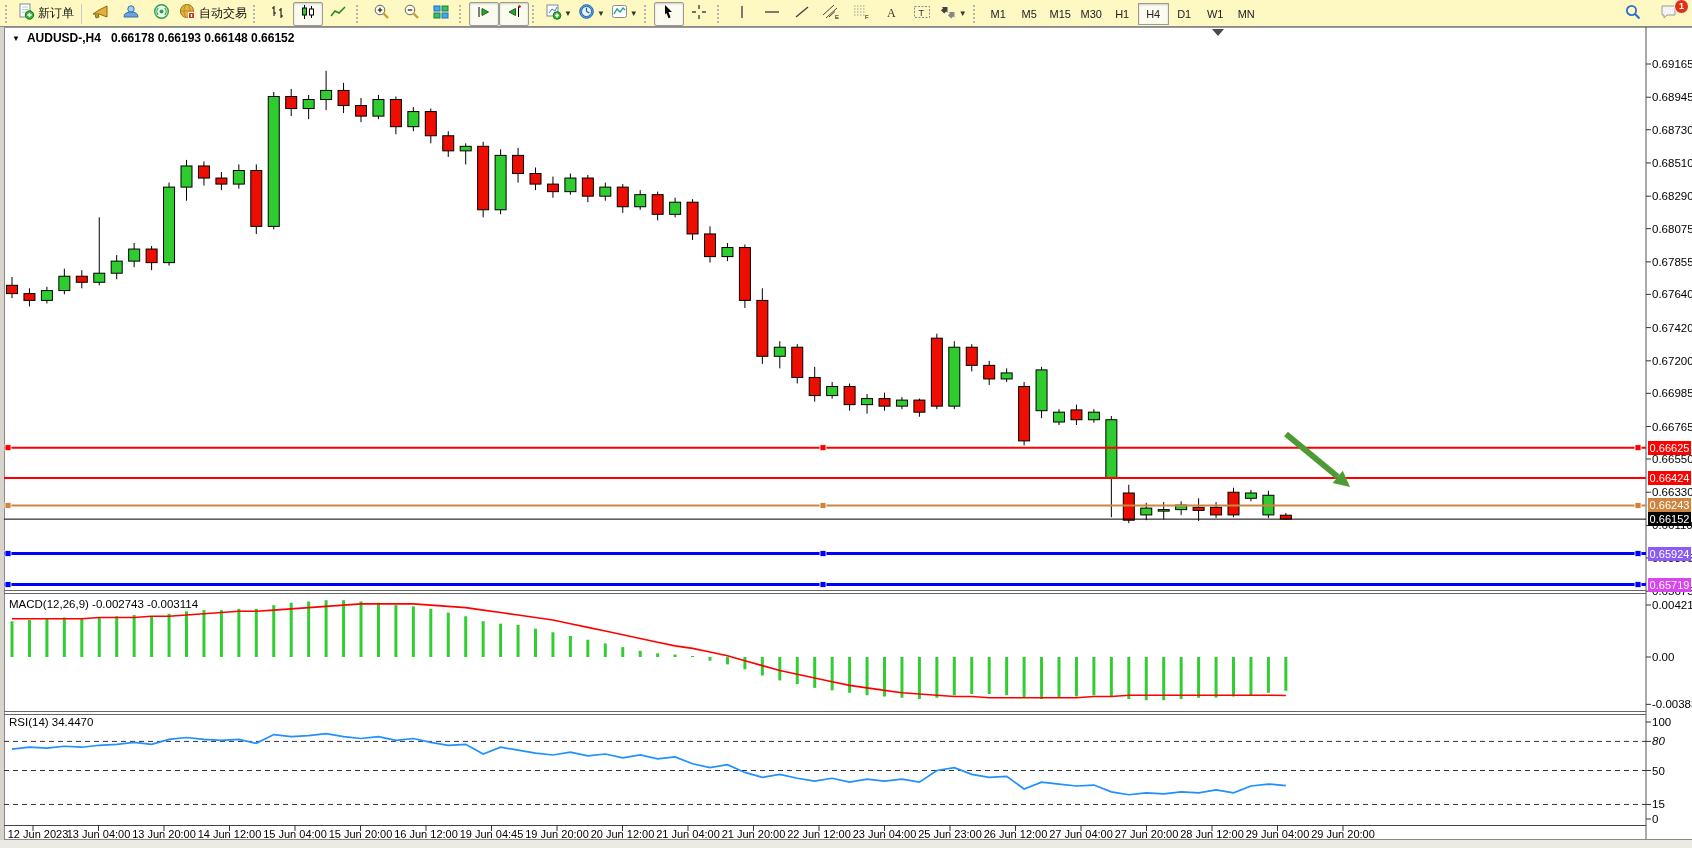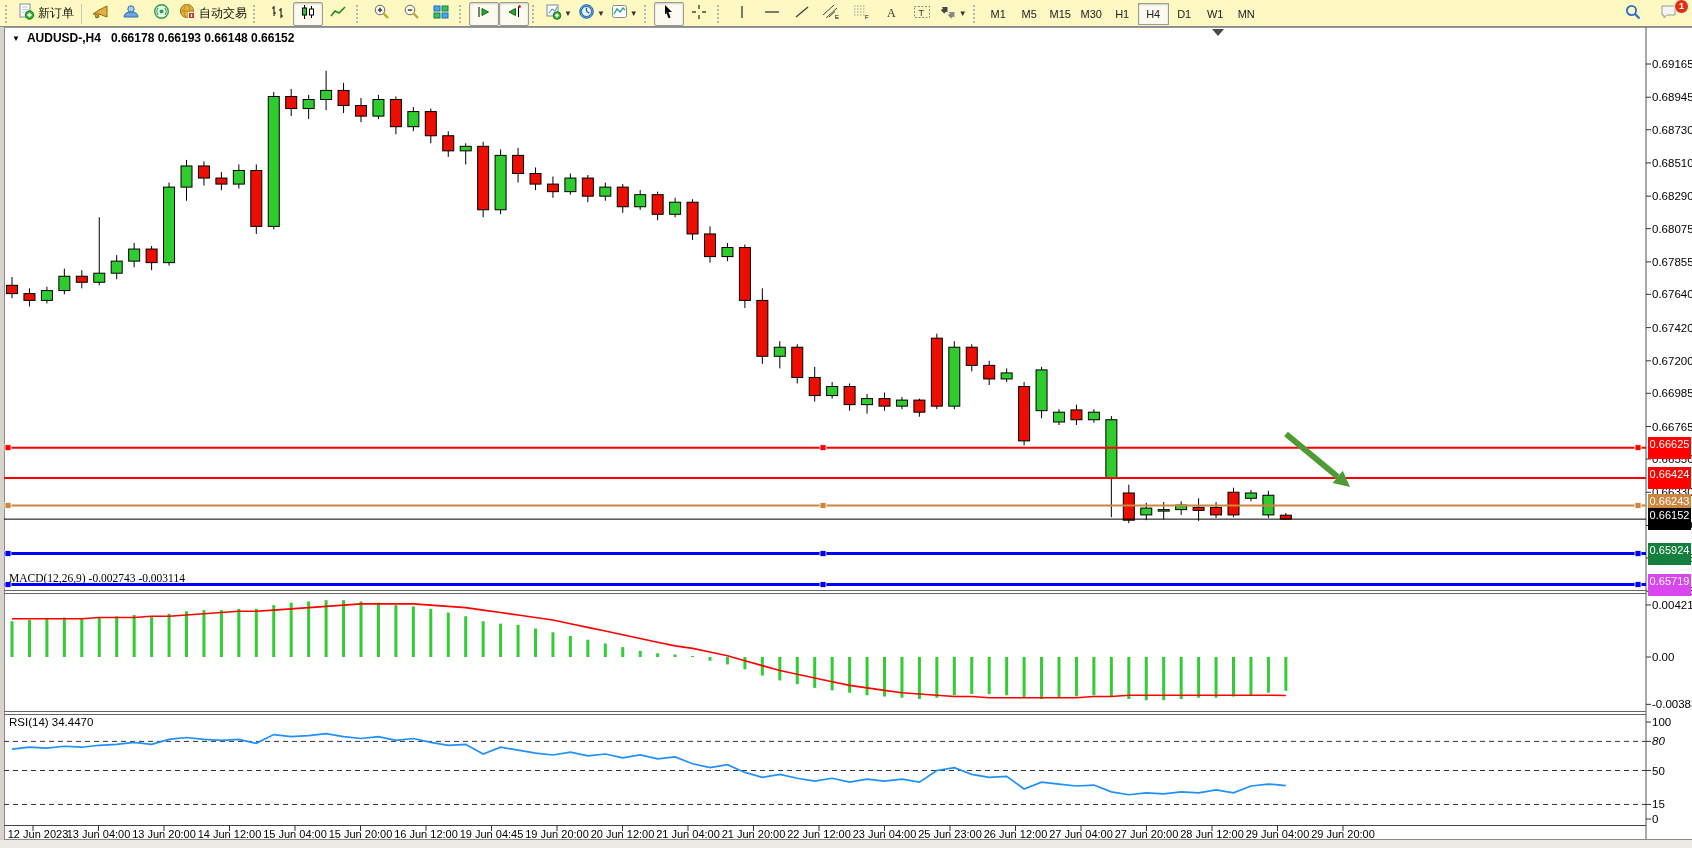--- a/index.html
+++ b/index.html
@@ -22,21 +22,21 @@
     border-radius:50%;width:13px;height:13px;line-height:13px;text-align:center;border:1px solid #fff;}
   
   .left-gutter{position:absolute;left:0;top:26px;width:4px;height:814px;background:#d8d4cc;border-right:1px solid #8a8a8a;}
   .bottom-strip{position:absolute;left:0;top:840px;width:1692px;height:8px;background:#eceae4;}
   #plot{position:absolute;left:0;top:0;width:1692px;height:848px;}
   .chart-title{position:absolute;left:12px;top:31px;font-size:12px;font-weight:700;color:#000;display:flex;align-items:center;}
   .chart-title .tri{font-size:8px;margin-right:7px;color:#000;}
   .chart-title .ohlc{margin-left:10px;}
   .ind-label{position:absolute;left:9px;font-size:11.5px;color:#000;white-space:nowrap;}
   .axis-tick{position:absolute;left:1652px;transform:translateY(-50%);font-size:11.5px;color:#000;white-space:nowrap;}
-  .lvl-label{position:absolute;left:1648px;width:43px;height:22px;transform:translateY(-50%);
+  .lvl-label{position:absolute;left:1648px;width:43px;height:14px;transform:translateY(-50%);
     color:#fff;font-size:11px;text-align:center;line-height:14px;}
   .t-label{position:absolute;top:828px;transform:translateX(-50%);font-size:11px;color:#000;white-space:nowrap;}
 </style>
 </head>
 <body>
 
 <div class="toolbar">
   <div class="grip"></div>
 
   <div class="tb">
@@ -567,21 +567,21 @@
     <line x1="1277.5" y1="825" x2="1277.5" y2="831" stroke="#333"></line>
     <line x1="1343" y1="825" x2="1343" y2="831" stroke="#333"></line>
   </svg>
 
 <div class="chart-title">
   <span class="tri">▼</span>
   <span>AUDUSD-,H4</span>
   <span class="ohlc">0.66178 0.66193 0.66148 0.66152</span>
 </div>
 
-<div class="ind-label" style="top:572px;font-family:Liberation Serif, serif;">
+<div class="ind-label" style="top:598px;">
   <span>MACD(12,26,9)</span>
   <span> -0.002743 -0.003114</span>
 </div>
 <div class="ind-label" style="top:716px;">
   <span>RSI(14)</span>
   <span> 34.4470</span>
 </div>
 
 <div id="price-axis">
     <div class="axis-tick" style="top: 64px;">0.69165</div>
@@ -606,21 +606,21 @@
     <div class="axis-tick" style="top: 704.346px;">-0.003835</div>
     <div class="axis-tick" style="top: 722px;">100</div>
     <div class="axis-tick" style="top: 741.4px; font-style: italic;">80</div>
     <div class="axis-tick" style="top: 770.5px;">50</div>
     <div class="axis-tick" style="top: 804.45px;">15</div>
     <div class="axis-tick" style="top: 819px;">0</div>
     <div class="lvl-label" style="top: 447.686px; background: rgb(255, 0, 0);">0.66625</div>
     <div class="lvl-label" style="top: 478.048px; background: rgb(255, 0, 0);">0.66424</div>
     <div class="lvl-label" style="top: 505.39px; background: rgb(205, 133, 63);">0.66243</div>
     <div class="lvl-label" style="top: 519.136px; background: rgb(0, 0, 0);">0.66152</div>
-    <div class="lvl-label" style="top: 553.577px; background: #15803d;">0.65924</div>
+    <div class="lvl-label" style="top: 553.577px; background: #8b5cf6;">0.65924</div>
     <div class="lvl-label" style="top: 584.544px; background: #d946ef;">0.65719</div>
   </div>
 <div id="time-axis">
     <div class="t-label" style="left: 38px;">12 Jun 2023</div>
     <div class="t-label" style="left: 98.5px;">13 Jun 04:00</div>
     <div class="t-label" style="left: 164px;">13 Jun 20:00</div>
     <div class="t-label" style="left: 229.5px;">14 Jun 12:00</div>
     <div class="t-label" style="left: 295px;">15 Jun 04:00</div>
     <div class="t-label" style="left: 360.5px;">15 Jun 20:00</div>
     <div class="t-label" style="left: 426px;">16 Jun 12:00</div>

